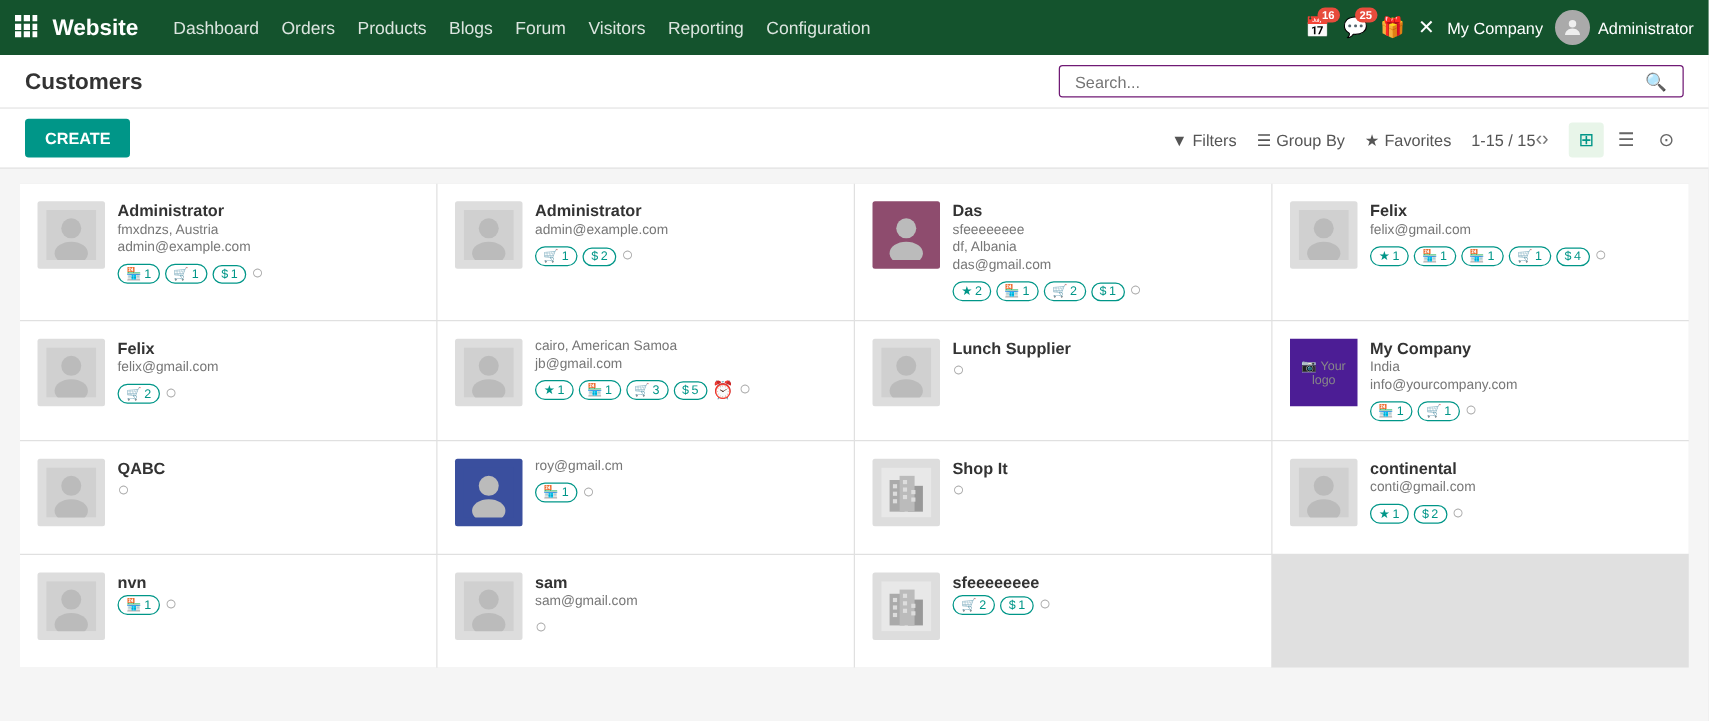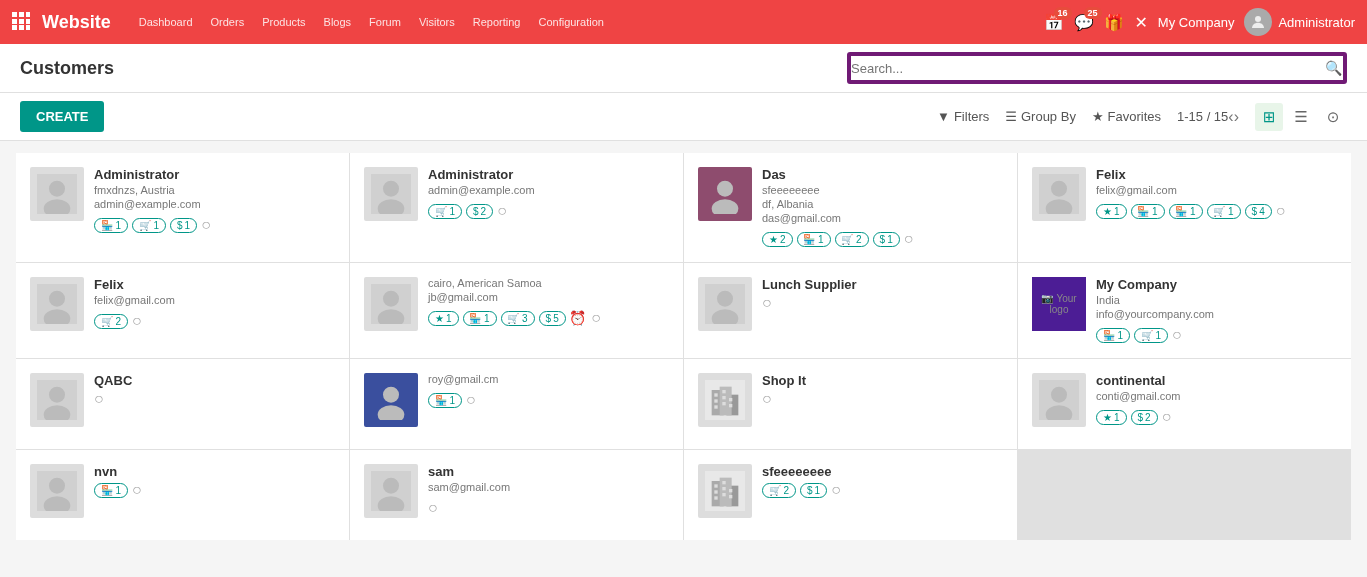--- a/index.html
+++ b/index.html
@@ -1,67 +1,67 @@
 <!DOCTYPE html>
 <html><head>
   <meta charset="utf-8">
   <style>
     * { box-sizing: border-box; margin: 0; padding: 0; }
     body { font-family: Arial, sans-serif; font-size: 13px; background: #f5f5f5; }
 
     
     .topnav {
-      background: #ef4444;
+      background: #14532d;
       display: flex;
       align-items: center;
       padding: 0 12px;
       height: 44px;
       color: white;
     }
     .topnav .grid-icon { margin-right: 12px; cursor: pointer; }
     .topnav .brand { font-size: 18px; font-weight: bold; margin-right: 28px; color: white; }
     .topnav .nav-items { display: flex; gap: 18px; flex: 1; }
-    .topnav .nav-item { color: rgba(255,255,255,0.85); cursor: pointer; font-size: 11px; text-decoration: none; }
+    .topnav .nav-item { color: rgba(255,255,255,0.85); cursor: pointer; font-size: 14px; text-decoration: none; }
     .topnav .nav-right { display: flex; align-items: center; gap: 10px; }
     .topnav .badge-wrap { position: relative; cursor: pointer; }
     .topnav .badge { position: absolute; top: -6px; right: -7px; background: #e74c3c; color: white; border-radius: 10px; font-size: 9px; padding: 1px 4px; font-weight: bold; }
     .topnav .company-name { color: white; font-size: 13px; cursor: pointer; }
     .topnav .admin-wrap { display: flex; align-items: center; gap: 6px; cursor: pointer; color: white; }
     .topnav .avatar-circle { width: 28px; height: 28px; border-radius: 50%; background: #aaa; display: flex; align-items: center; justify-content: center; }
 
     
     .page-header {
       background: white;
       padding: 8px 20px;
       display: flex;
       align-items: center;
       justify-content: space-between;
       border-bottom: 1px solid #e0e0e0;
     }
     .page-title { font-size: 18px; font-weight: 600; color: #333; }
     .search-bar {
       display: flex;
       align-items: center;
-      border: 4px solid #701a75;
+      border: 1px solid #701a75;
       border-radius: 3px;
-      padding: 4px 0;
+      padding: 4px 12px;
       width: 500px;
       background: white;
     }
     .search-bar input {
       border: none; outline: none; font-size: 13px; flex: 1; color: #666;
     }
     .search-icon { color: #999; font-size: 14px; cursor: pointer; }
 
     
     .toolbar {
       background: white;
       padding: 8px 20px;
       display: flex;
-      align-items: center;
+      align-items: flex-end;
       border-bottom: 1px solid #e0e0e0;
     }
     .btn-create {
       background: #009688;
       color: white;
       border: none;
       padding: 8px 16px;
       border-radius: 3px;
       font-size: 13px;
       font-weight: bold;

